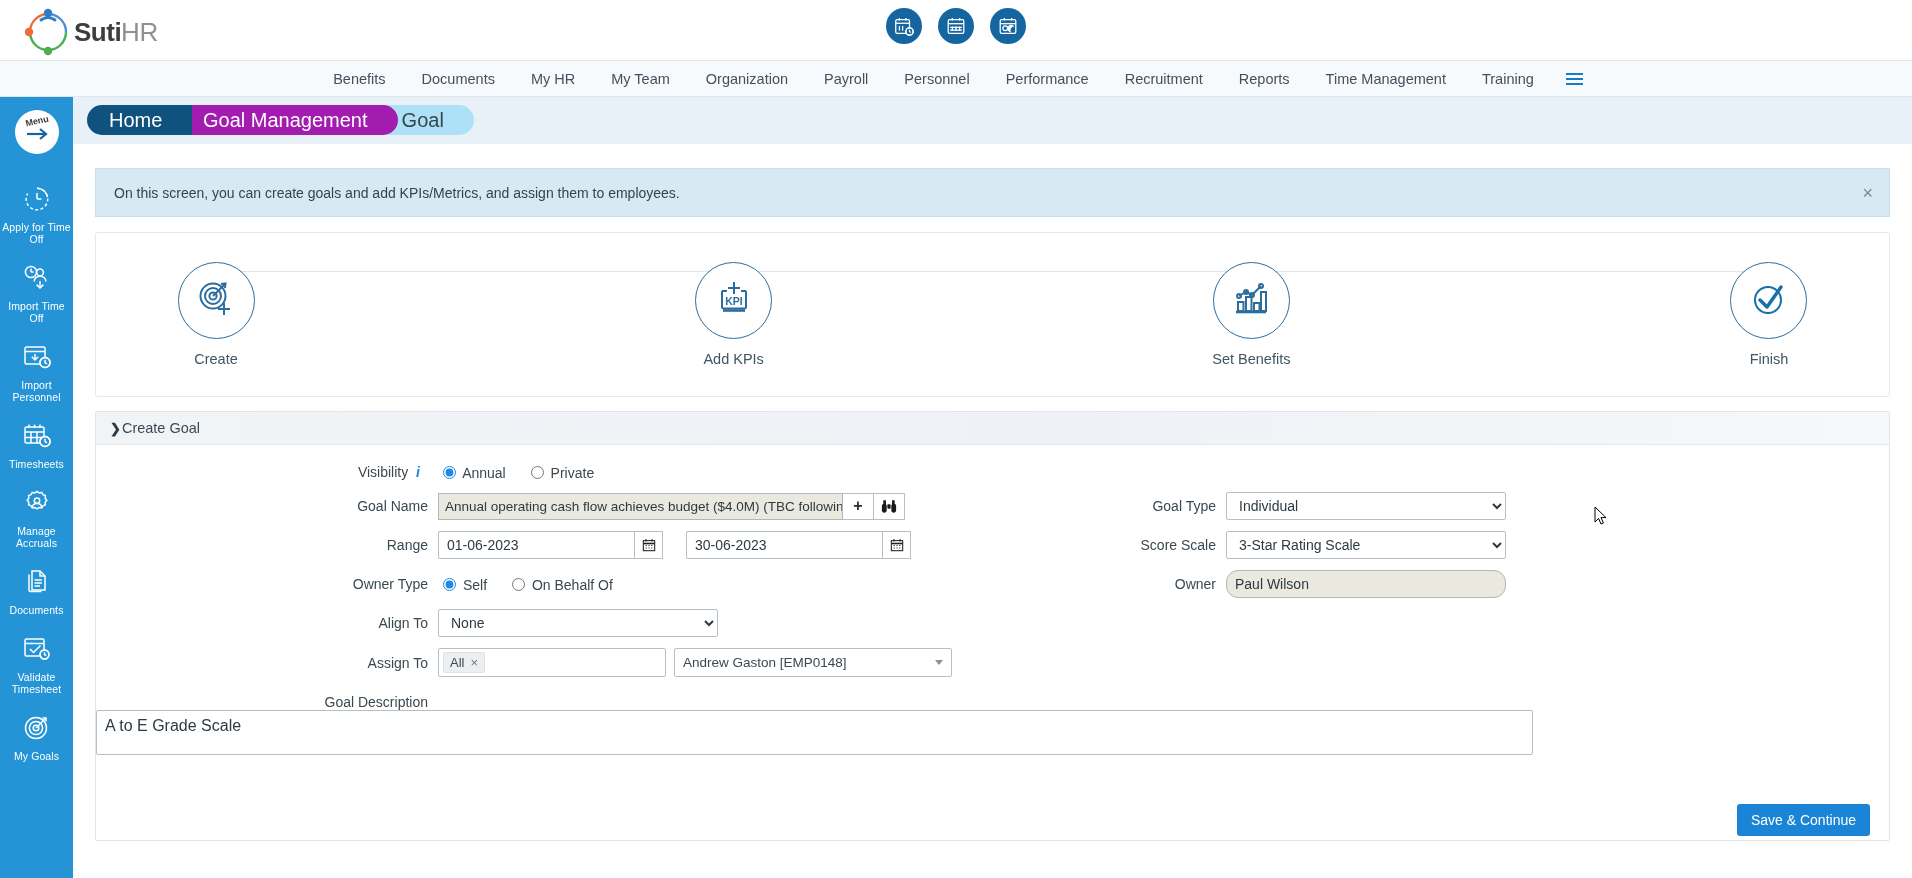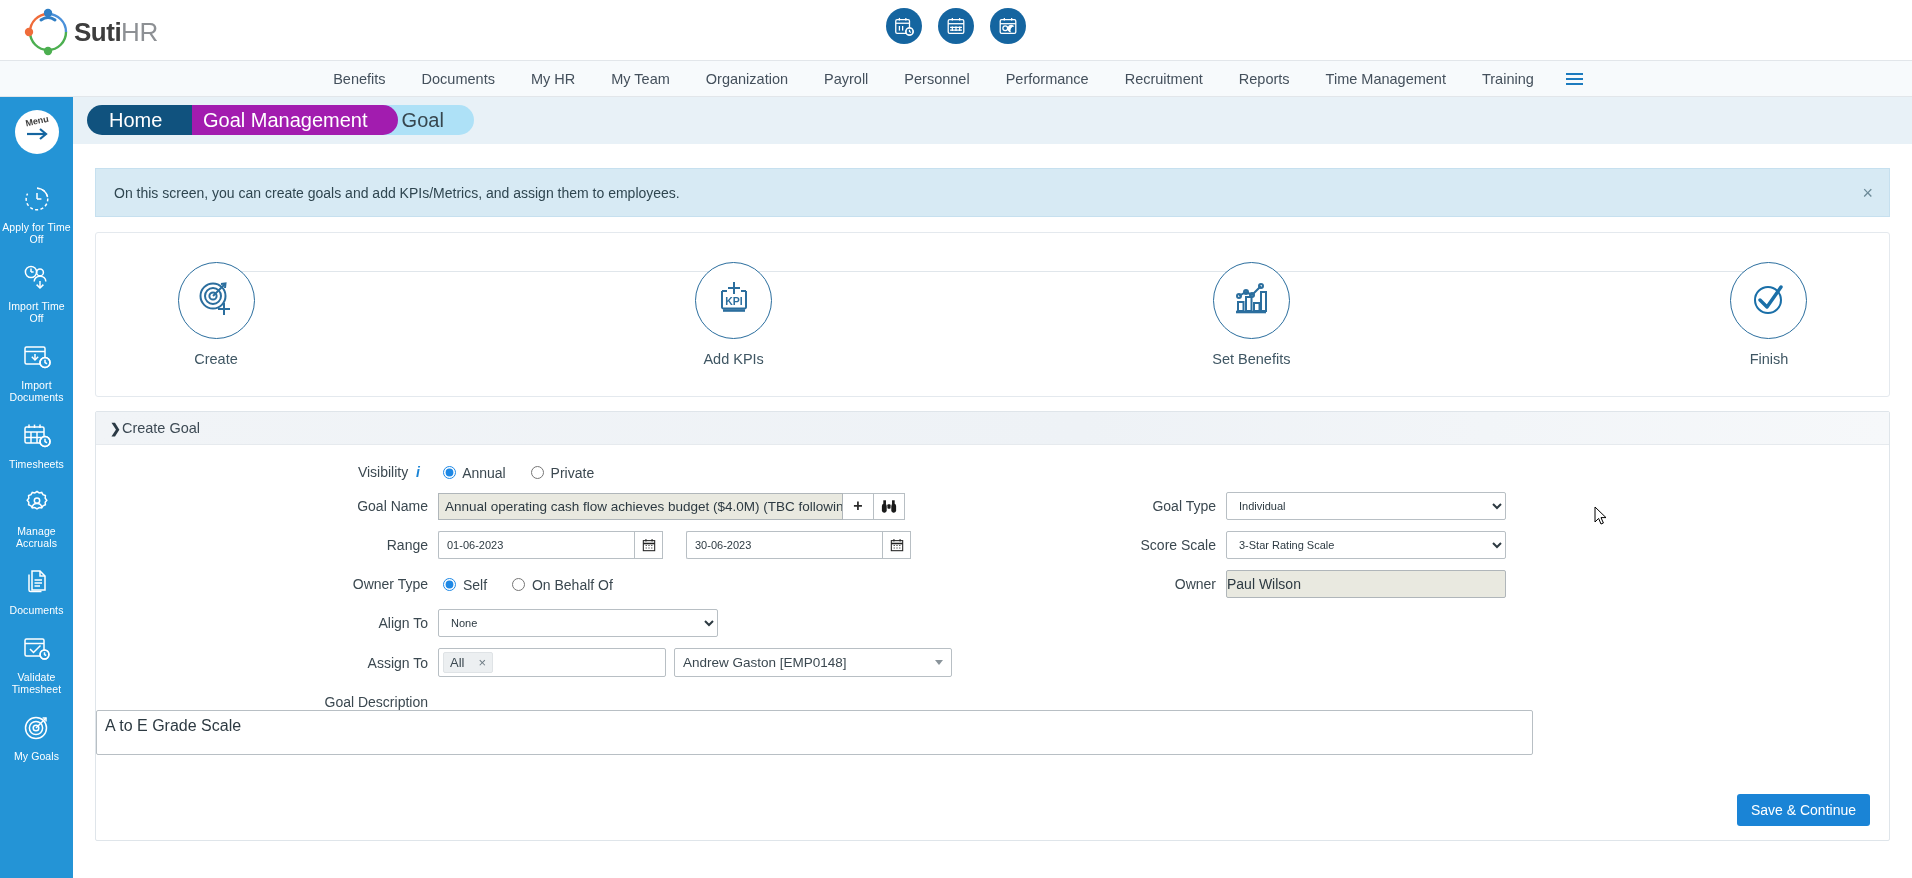--- a/index.html
+++ b/index.html
@@ -180,21 +180,21 @@
     font-size: 14px; color: #3b4850;
     text-align: right; padding-right: 10px;
     flex: 0 0 auto;
   }
   .lbl-left { width: 342px; }
   .lbl-right { width: 210px; }
   .col-left { display: flex; align-items: center; width: 920px; }
   .col-right { display: flex; align-items: center; }
   input.txt, textarea.txt, select.sel {
     font-family: "Liberation Sans", sans-serif;
-    font-size: 11px; color: #2d3a42;
+    font-size: 14px; color: #2d3a42;
     border: 1px solid #b8bfc4;
     background: #ffffff;
     padding: 4px 8px;
     border-radius: 2px;
     outline: none;
   }
   .goal-name-box {
     width: 405px; height: 27px;
     background: #e9e9e0;
     border: 1px solid #b0b6ba;
@@ -221,53 +221,53 @@
   }
   .radio-row { display: flex; align-items: center; gap: 6px; font-size: 14px; color:#3b4850; }
   .radio-row label { margin-right: 14px; cursor: pointer; }
   input[type=radio] { accent-color: #1e88e5; width: 13px; height: 13px; vertical-align: -1px; margin-right:3px;}
   .sel-align { width: 280px; height: 28px; }
   .sel-right { width: 280px; height: 28px; }
   .owner-box {
     width: 280px; height: 28px;
     background: #e9e9e0; border: 1px solid #b0b6ba;
     font-size: 14px; color: #2d3a42;
-    padding: 5px 0; border-radius: 2px;
+    padding: 5px 8px; border-radius: 12px;
   }
   .tag-box {
     width: 228px; height: 29px;
     border: 1px solid #b8bfc4; background: #fff;
     border-radius: 2px; display: flex; align-items: center;
     padding: 0 4px;
   }
   .tag {
     background: #eceff1; border: 1px solid #dfe3e6;
     font-size: 13px; color: #3b4850;
     padding: 2px 6px; border-radius: 2px;
-    display: flex; align-items: center; gap: 14px;
+    display: flex; align-items: center; gap: 6px;
   }
   .tag-x { color: #6d7a83; cursor: pointer; font-size: 13px; }
   .emp-select {
     width: 278px; height: 29px;
     border: 1px solid #b8bfc4; background: #fff;
     border-radius: 2px; margin-left: 8px;
     display: flex; align-items: center; justify-content: space-between;
     padding: 0 8px; font-size: 13.5px; color: #3b4850; cursor: pointer;
   }
   .caret-sm { border-left: 4px solid transparent; border-right: 4px solid transparent;
               border-top: 5px solid #8a949b; }
   .desc-box {
     width: 1437px; height: 45px;
     border: 1px solid #b8bfc4; border-radius: 2px;
     font-size: 16px; color: #2d3a42;
     padding: 6px 8px; resize: none;
     font-family: "Liberation Sans", sans-serif;
     line-height: 18px; outline: none;
   }
-  .save-wrap { position: absolute; right: 19px; bottom: 14px; }
+  .save-wrap { position: absolute; right: 19px; bottom: 4px; }
   .save-btn {
     background: #1a84d6; color: #ffffff;
     border: none; border-radius: 3px;
     font-size: 14px; padding: 8px 14px;
     cursor: pointer; font-family: "Liberation Sans", sans-serif;
   }
   .info-i {
     color: #1a84d6; font-style: italic; font-weight: bold;
     font-size: 14px; margin: 0 8px 0 4px; cursor: pointer;
   }
@@ -400,21 +400,21 @@
         <svg width="30" height="28" viewBox="0 0 30 28" fill="none" stroke="#ffffff" stroke-width="1.5">
           <rect x="3" y="4" width="20" height="17" rx="1.5"></rect>
             <line x1="3" y1="8.5" x2="23" y2="8.5"></line>
           <line x1="13" y1="11" x2="13" y2="17"></line>
             <polyline points="9.8,13.8 13,17 16.2,13.8"></polyline>
           <circle cx="23" cy="19.5" r="5" fill="#2494d6"></circle>
             <circle cx="23" cy="19.5" r="5"></circle>
           <path d="M23 16.8 v2.7 l2 1.3"></path>
         </svg>
       </span>
-      <span class="si-label">Import Documents</span>
+      <span class="si-label">Import Personnel</span>
     </div>
 
     <div class="side-item">
       <span class="si-icon">
         <svg width="30" height="28" viewBox="0 0 30 28" fill="none" stroke="#ffffff" stroke-width="1.5">
           <rect x="3" y="5" width="19" height="16" rx="1.5"></rect>
             <line x1="3" y1="10" x2="22" y2="10"></line>
           <line x1="7" y1="2.6" x2="7" y2="6"></line>
             <line x1="12.5" y1="2.6" x2="12.5" y2="6"></line>
             <line x1="18" y1="2.6" x2="18" y2="6"></line>

